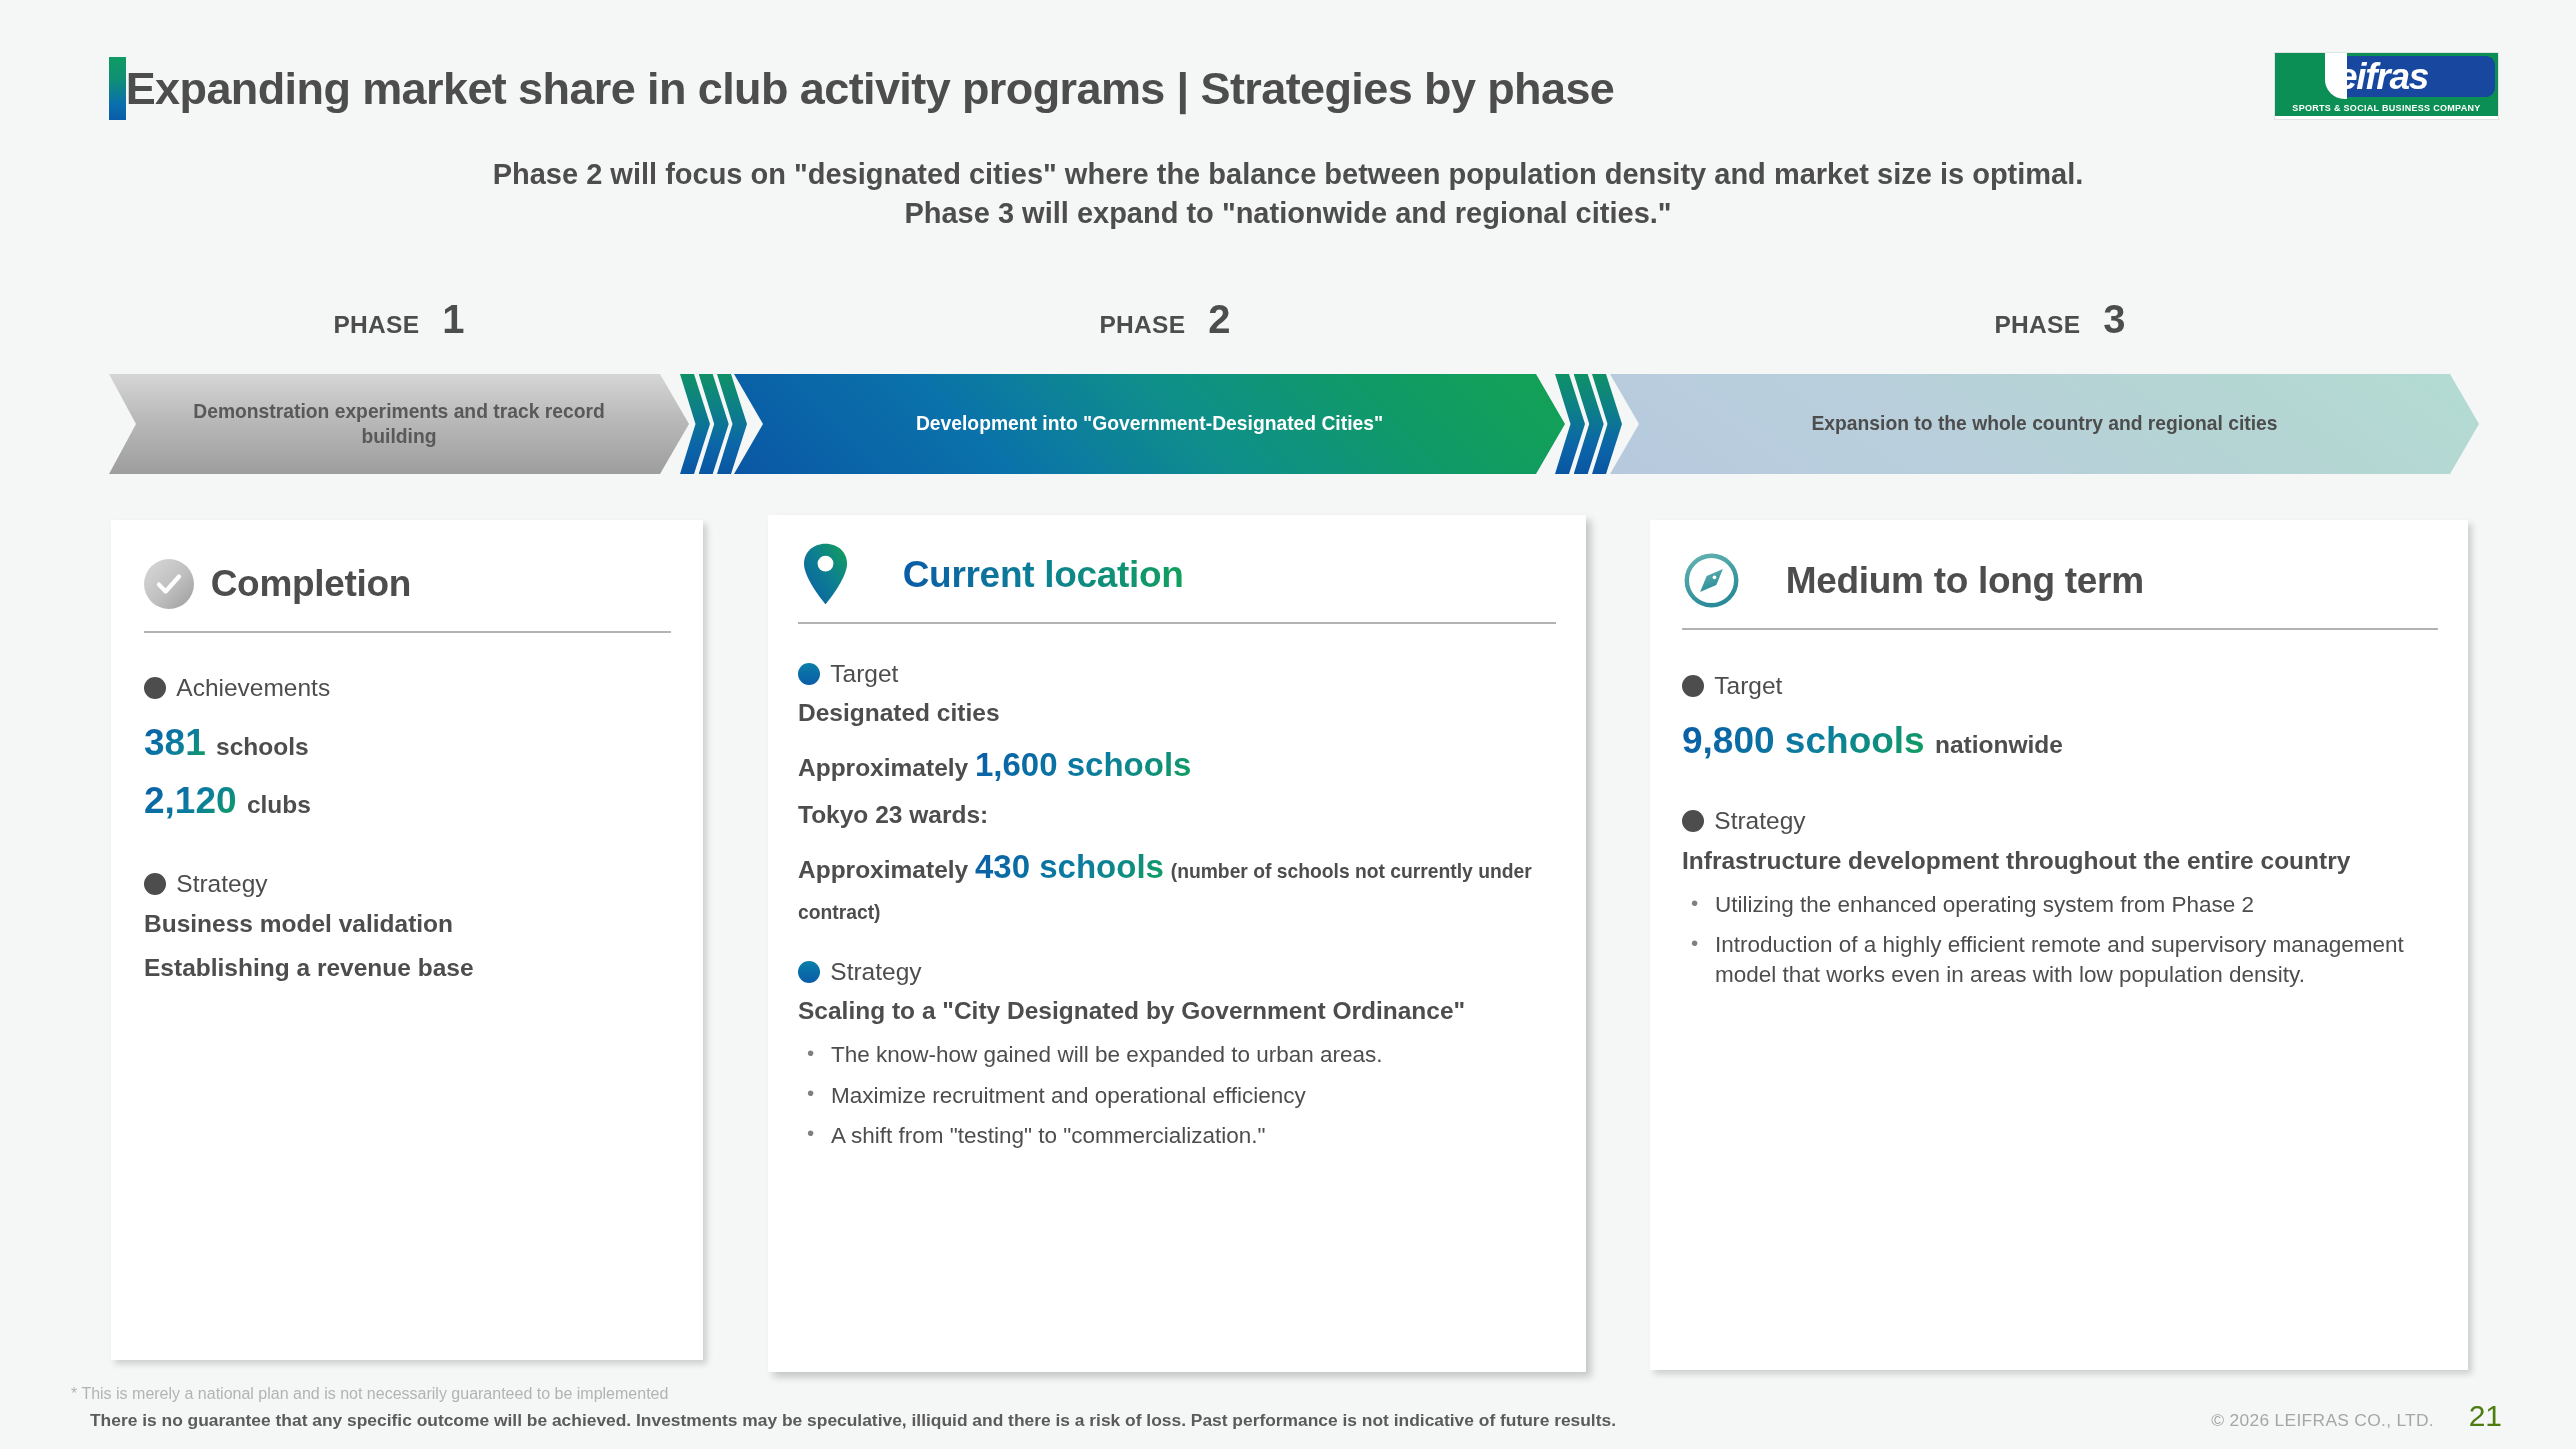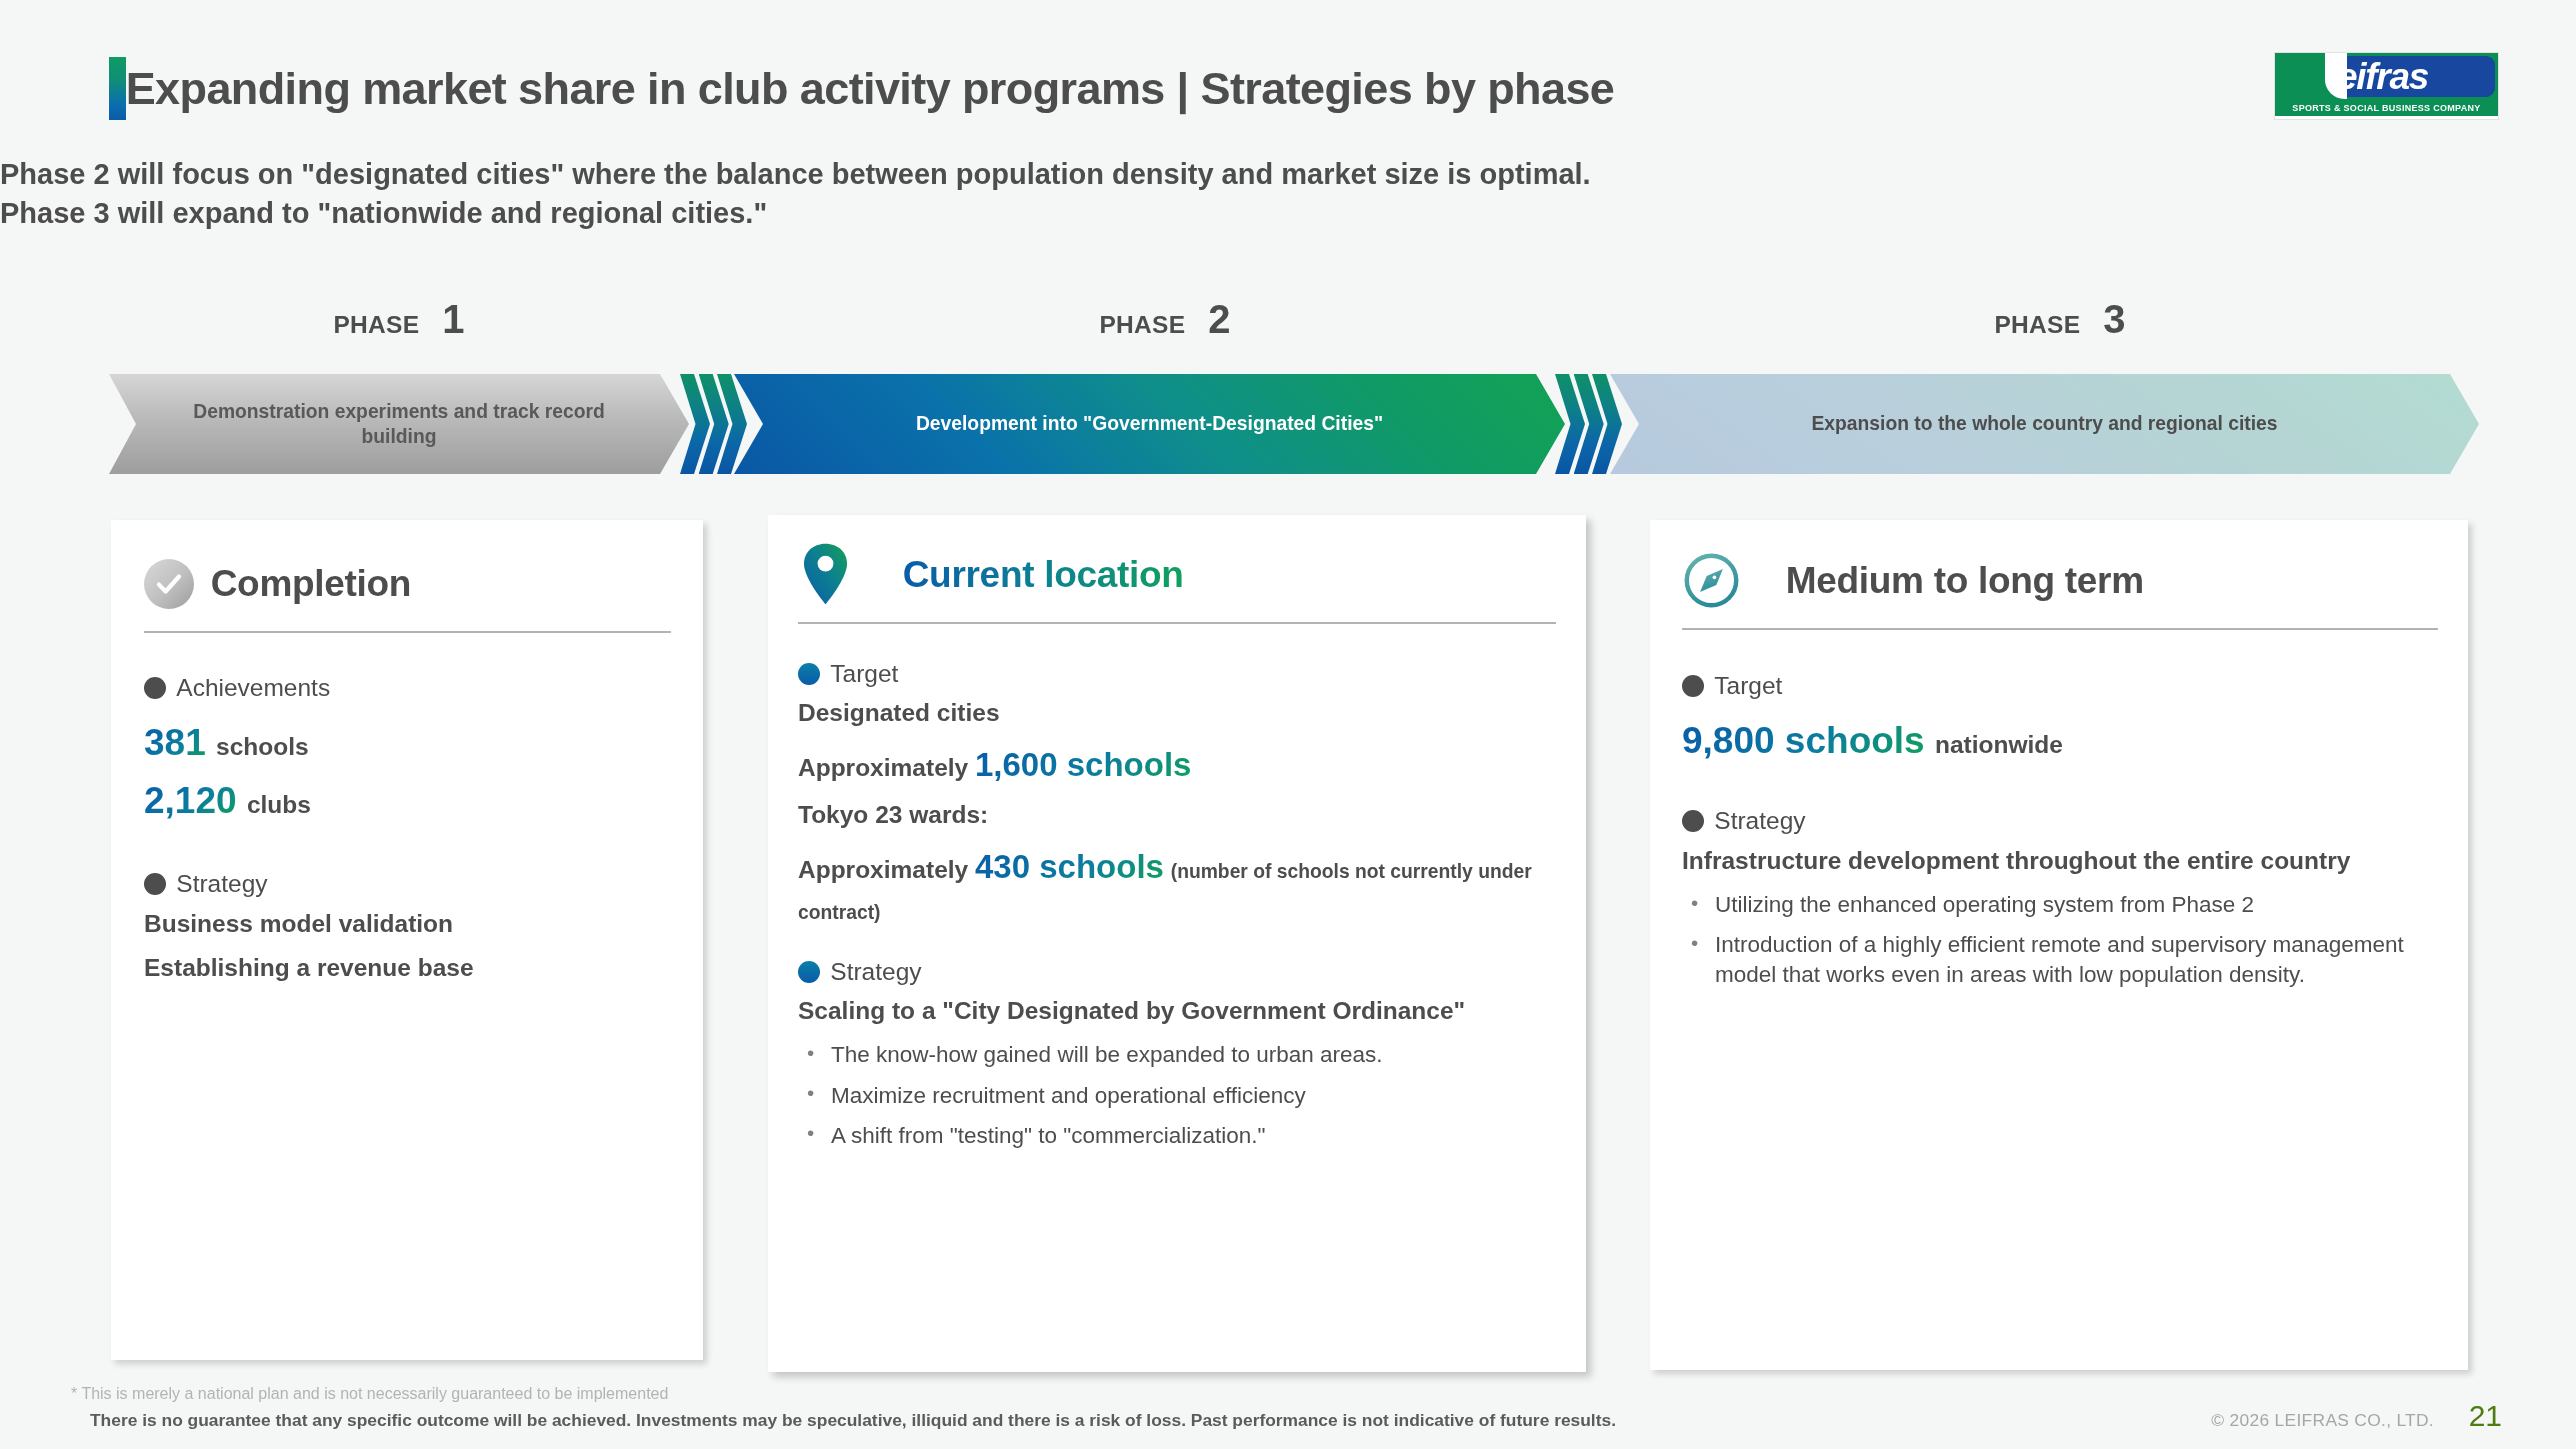--- a/index.html
+++ b/index.html
@@ -21,21 +21,21 @@
         border:1.9px solid #e2e2e2;box-sizing:border-box;overflow:hidden;}
   .logo-top{position:relative;height:46px;background:#0c8f54;}
   .logo-blue{position:absolute;left:54px;top:3.2px;right:3.2px;bottom:1.9px;background:#17479e;border-radius:9px 9px 9px 9px;}
   .logo-word{position:absolute;left:62px;top:1.9px;right:0;bottom:0;display:flex;align-items:center;
              color:#ffffff;font-size:37px;font-weight:bold;font-style:italic;letter-spacing:-1.3px;}
   .logo-hook{position:absolute;left:50px;top:0;width:22px;height:46px;background:#ffffff;
              border-radius:0 0 0 19.3px;}
   .logo-bot{height:17.4px;background:#0c8f54;display:flex;align-items:center;justify-content:center;}
   .logo-bot span{color:#ffffff;font-size:9px;font-weight:bold;letter-spacing:0.3px;white-space:nowrap;}
 
-  .subtitle{position:absolute;left:0;right:0;top:155px;text-align:left;}
+  .subtitle{position:absolute;left:0;right:0;top:155px;text-align:center;}
   .subtitle div{font-size:29px;font-weight:bold;color:#4d4d4d;line-height:1.35;}
 
   
   .phase-labels{position:absolute;left:109px;right:97px;top:303px;height:52px;}
   .phase-label{position:absolute;display:flex;align-items:baseline;gap:23px;transform:translateX(-50%);}
   .phase-label .w{font-size:24.5px;font-weight:bold;color:#4d4d4d;letter-spacing:0.3px;}
   .phase-label .n{font-size:40px;font-weight:bold;color:#4d4d4d;line-height:0.8;}
 
   
   .band{position:absolute;left:109px;top:374px;width:2370px;height:128px;}

